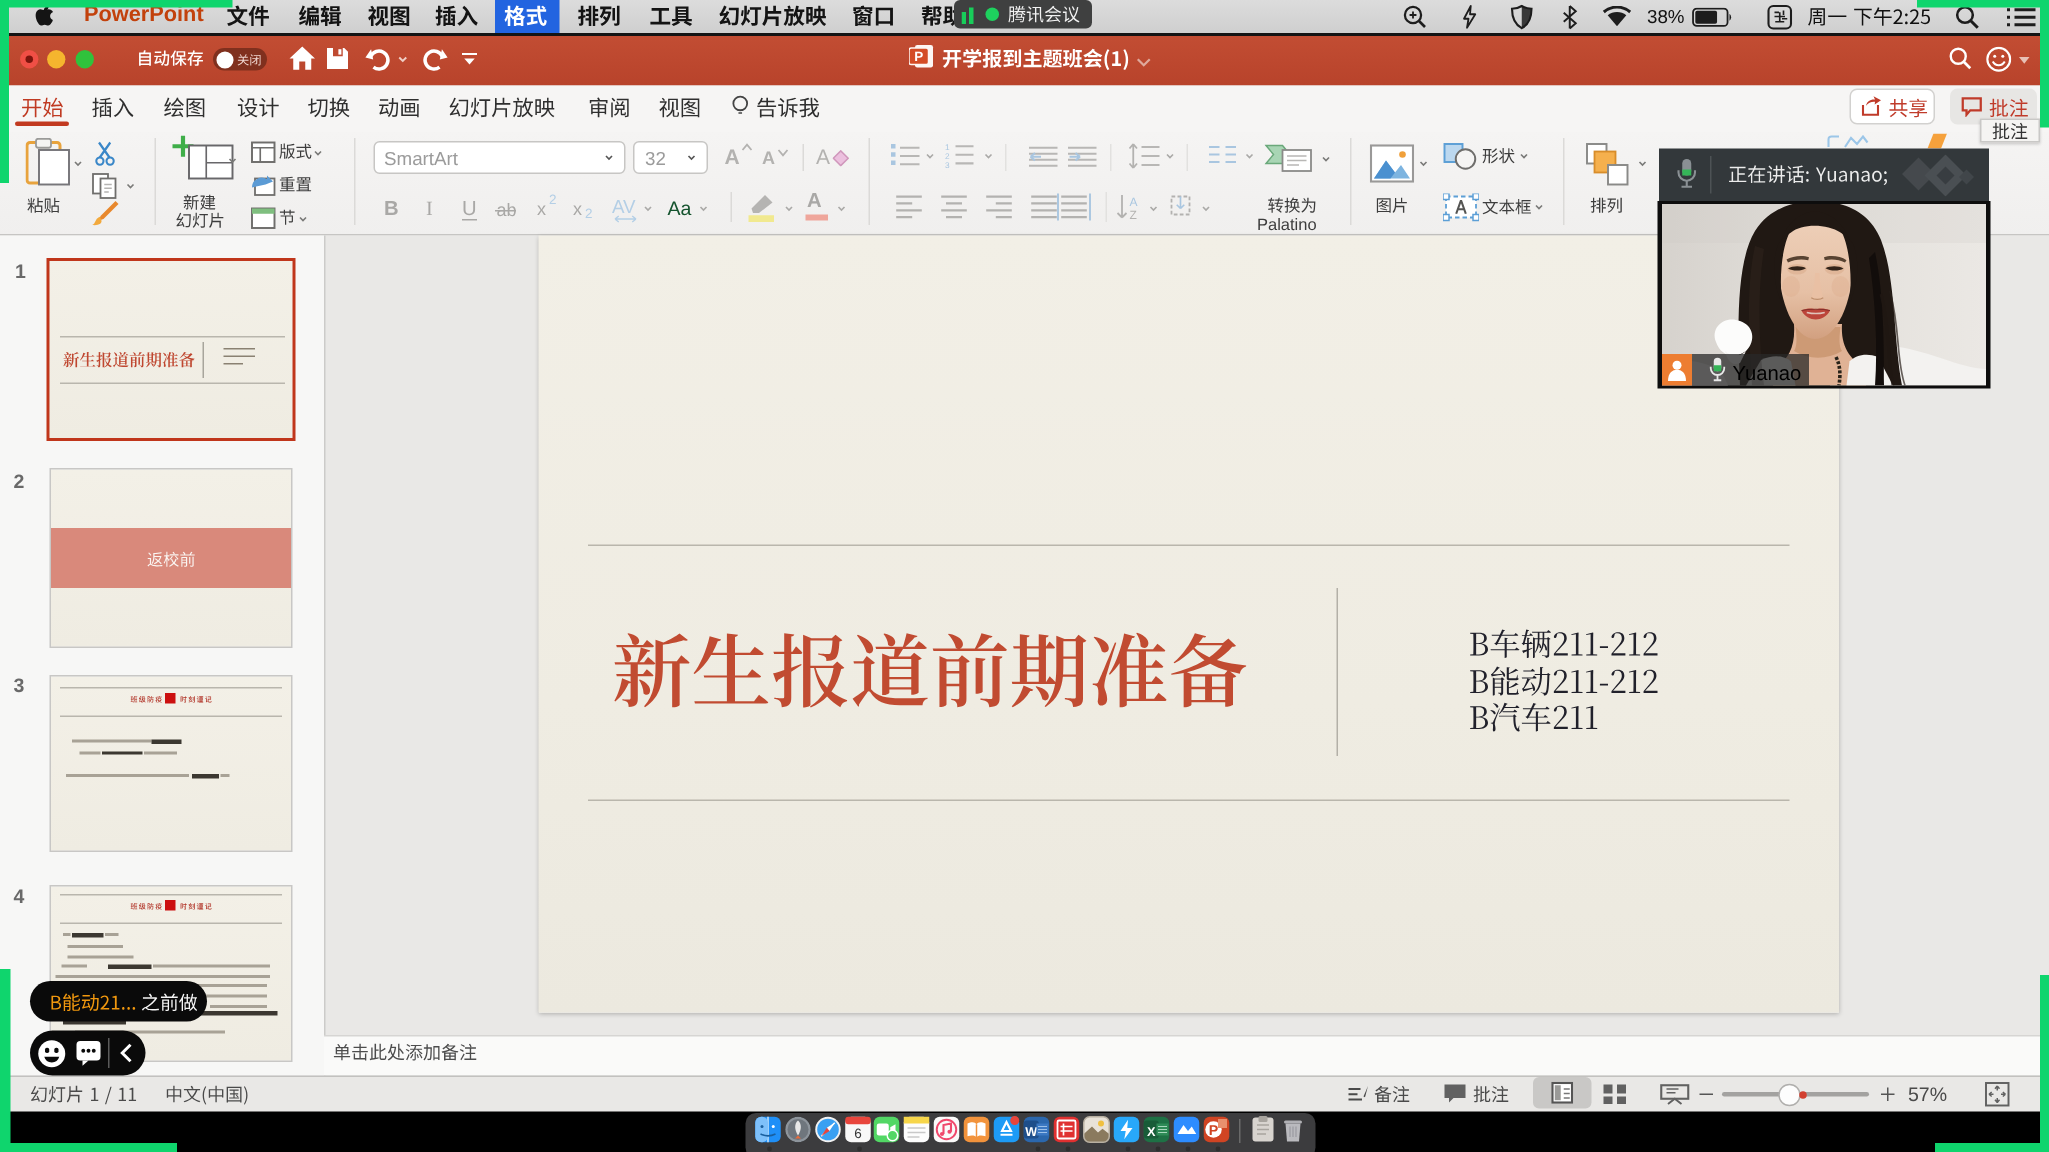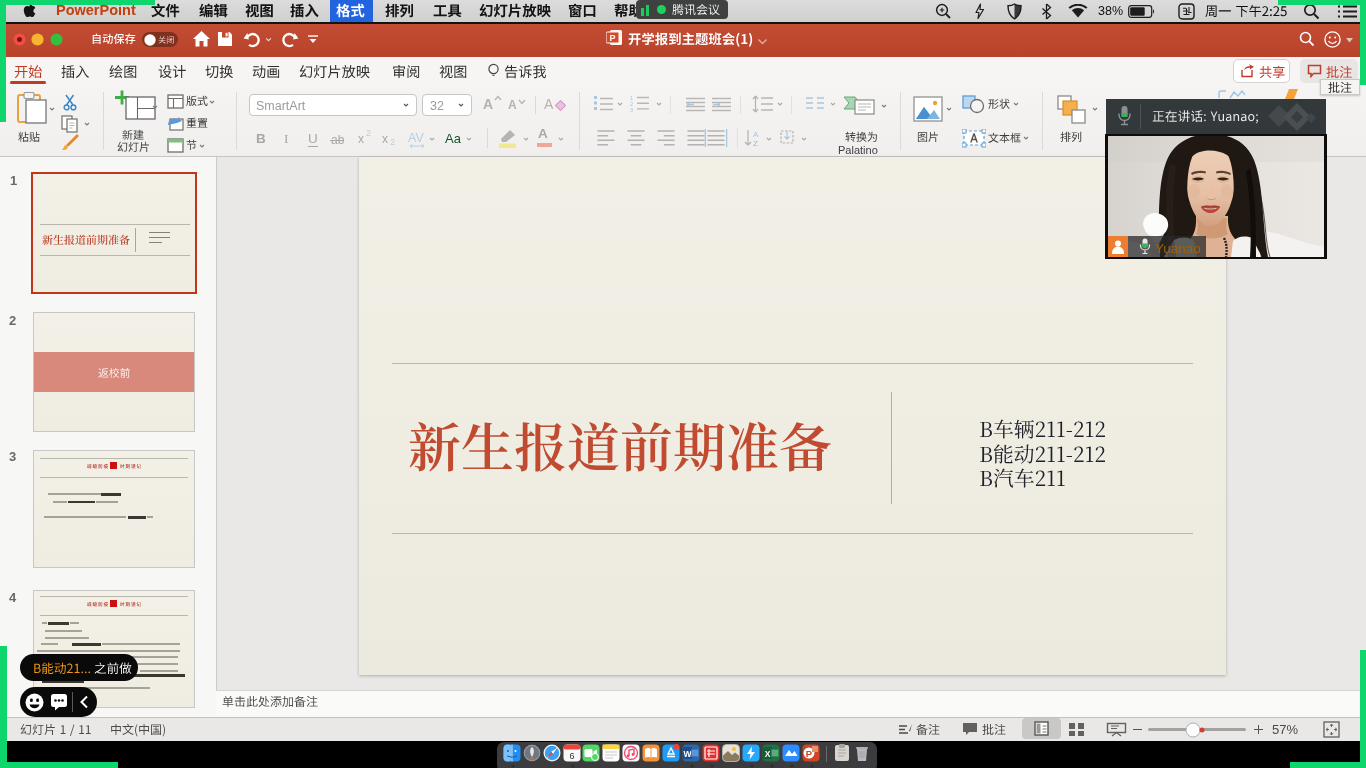--- a/index.html
+++ b/index.html
@@ -868,20 +868,20 @@
     <circle cx="7" cy="4.5" r="3" fill="#fff"></circle>
     <path d="M1 15 C1 9.5 4 7.5 7 7.5 C10 7.5 13 9.5 13 15 Z" fill="#fff"></path>
   </svg>
 <div style="position:absolute;left:1128px;top:236px;width:78px;height:21px;background:rgba(40,40,40,0.75);"></div>
 <svg style="position:absolute;left:1139px;top:238px" width="12" height="17" viewBox="0 0 12 17">
     <rect x="3.5" y="0.5" width="5" height="9" rx="2.5" fill="#e8e8e8"></rect>
     <rect x="3.5" y="5.5" width="5" height="4" fill="#35b558"></rect>
     <path d="M1.5 6.5 V7.5 A4.5 4.5 0 0 0 10.5 7.5 V6.5" fill="none" stroke="#e8e8e8" stroke-width="1.2"></path>
     <path d="M6 12.5 V15 M3.5 15.5 H8.5" stroke="#e8e8e8" stroke-width="1.2"></path>
   </svg>
-<div style="position:absolute;left:1155px;top:241px;font:400 13.5px 'Liberation Sans',sans-serif;color:#a16207;letter-spacing:normal;white-space:pre">Yuanao</div>
+<div style="position:absolute;left:1155px;top:241px;font:400 13.5px 'Liberation Sans',sans-serif;color:#000000;letter-spacing:normal;white-space:pre">Yuanao</div>
 <div style="position:absolute;left:0px;top:0px;width:155px;height:5px;background:#0fd56d;"></div>
 <div style="position:absolute;left:1278px;top:0px;width:88px;height:5px;background:#0fd56d;"></div>
 <div style="position:absolute;left:0px;top:0px;width:6px;height:122px;background:#0fd56d;"></div>
 <div style="position:absolute;left:1360px;top:0px;width:6px;height:85px;background:#0fd56d;"></div>
 <div style="position:absolute;left:0px;top:646px;width:7px;height:122px;background:#0fd56d;"></div>
 <div style="position:absolute;left:1360px;top:650px;width:6px;height:118px;background:#0fd56d;"></div>
 <div style="position:absolute;left:0px;top:762px;width:118px;height:6px;background:#0fd56d;"></div>
 <div style="position:absolute;left:1290px;top:762px;width:76px;height:6px;background:#0fd56d;"></div>
 </body></html>

